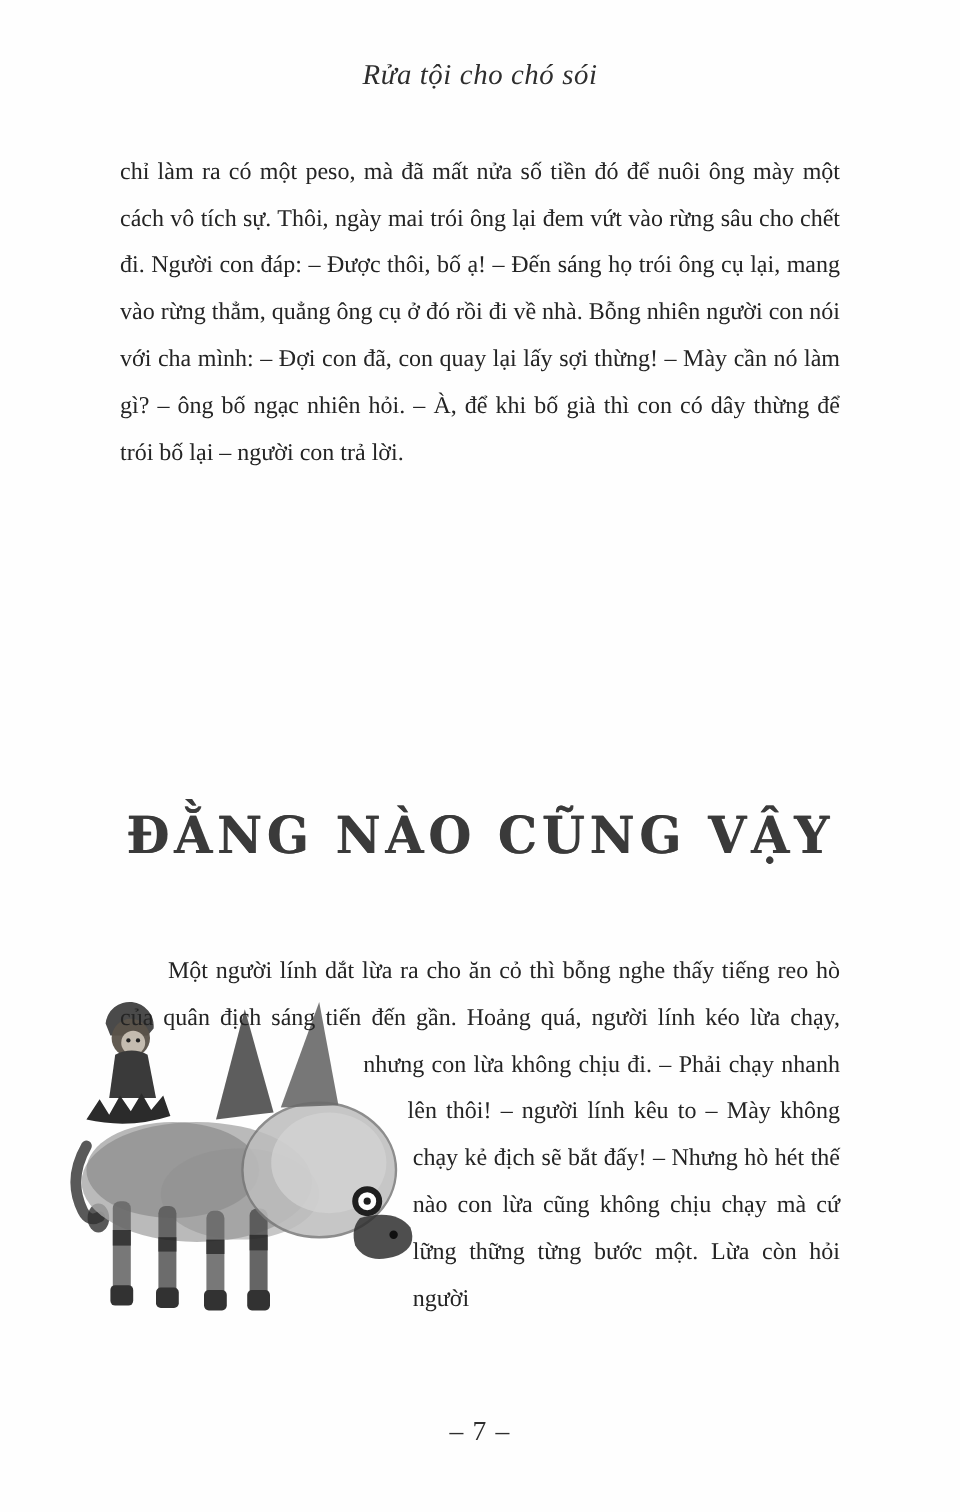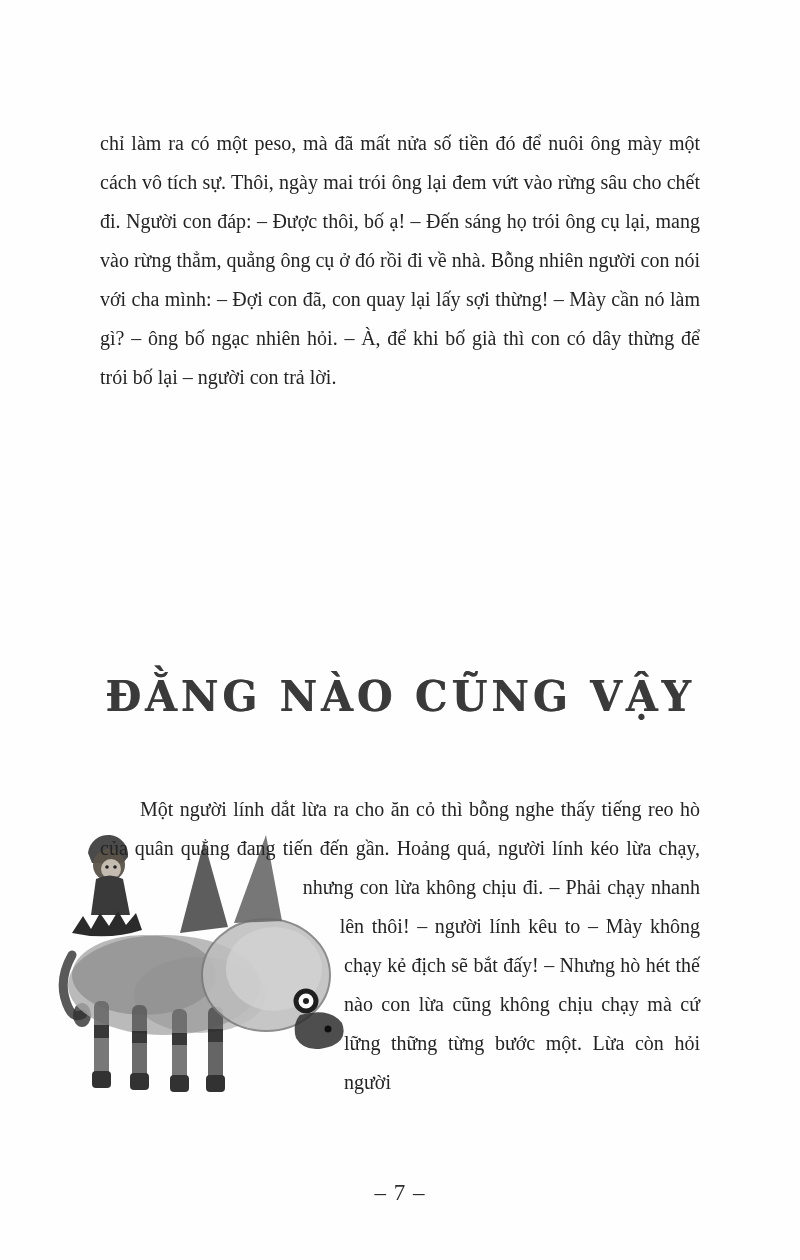--- a/index.html
+++ b/index.html
@@ -62,27 +62,28 @@
     font-size:23px;
     color:#2e2e2e;
     letter-spacing:1px;
   }
 </style>
 </head>
 <body>
 
 <div class="page">
 
+  <div class="running-title">Rửa tội cho chó sói</div>
 
   <p class="body-text para-1">chỉ làm ra có một peso, mà đã mất nửa số tiền đó để nuôi ông mày một cách vô tích sự. Thôi, ngày mai trói ông lại đem vứt vào rừng sâu cho chết đi. Người con đáp: – Được thôi, bố ạ! – Đến sáng họ trói ông cụ lại, mang vào rừng thẳm, quẳng ông cụ ở đó rồi đi về nhà. Bỗng nhiên người con nói với cha mình: – Đợi con đã, con quay lại lấy sợi thừng! – Mày cần nó làm gì? – ông bố ngạc nhiên hỏi. – À, để khi bố già thì con có dây thừng để trói bố lại – người con trả lời.</p>
 
   <div class="section-title">ĐẰNG NÀO CŨNG VẬY</div>
 
   <p class="body-text para-2">
-    <span class="indent"></span><span>Một người lính dắt lừa ra cho ăn cỏ thì bỗng nghe thấy tiếng reo hò của quân quẳng đang tiến đến </span><span class="donkey-fig">
+    <span class="indent"></span><span>Một người lính dắt lừa ra cho ăn cỏ thì bỗng nghe thấy tiếng reo hò của quân địch sáng tiến đến </span><span class="donkey-fig">
         <svg viewBox="0 0 300 292" xmlns="http://www.w3.org/2000/svg">
 
         <path d="M20 122 q-16 28 -3 54 q5 10 14 5" stroke="#3c3c3c" stroke-width="9" fill="none" stroke-linecap="round" opacity="0.85"></path>
         <ellipse cx="30" cy="182" rx="9" ry="12" fill="#2f2f2f" opacity="0.8"></ellipse>
 
         <ellipse cx="112" cy="152" rx="96" ry="50" fill="#a9a9a9" opacity="0.8"></ellipse>
         <ellipse cx="92" cy="142" rx="72" ry="40" fill="#7d7d7d" opacity="0.55"></ellipse>
         <ellipse cx="148" cy="162" rx="66" ry="38" fill="#8f8f8f" opacity="0.5"></ellipse>
 
         <g opacity="0.9">

